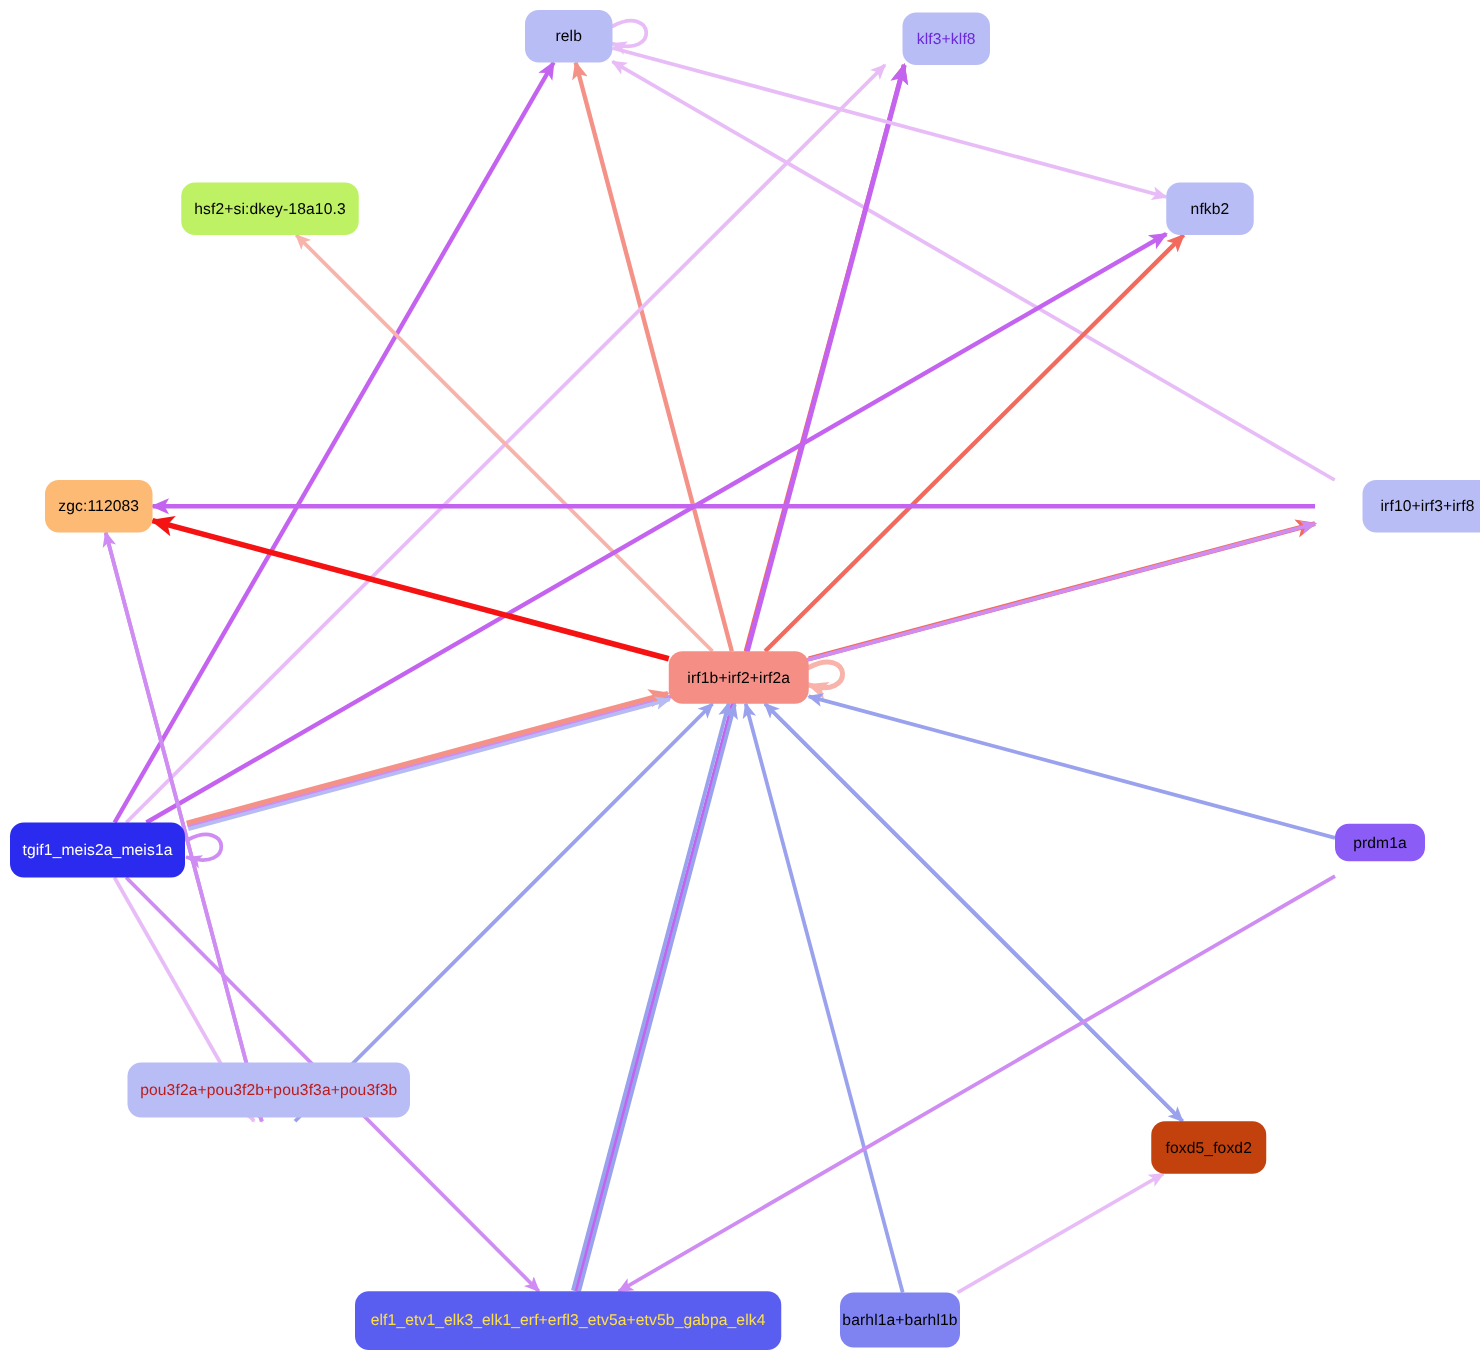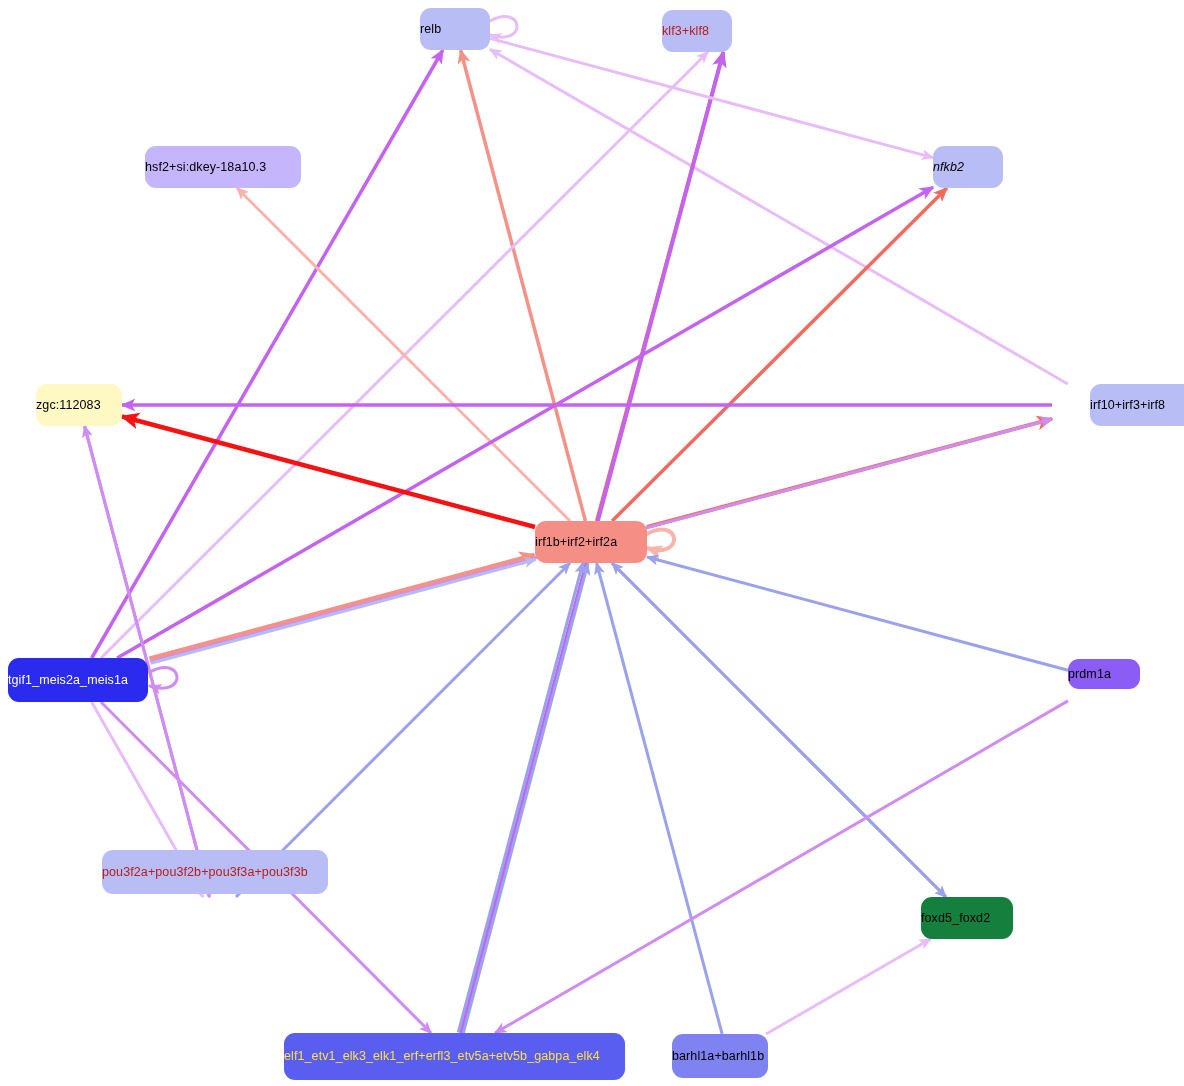--- a/index.html
+++ b/index.html
@@ -2,21 +2,21 @@
 <html><head>
 <meta charset="utf-8">
 <style>
   html,body{margin:0;padding:0;background:#ffffff;}
   body{width:1184px;height:1086px;overflow:hidden;font-family:"Liberation Sans",sans-serif;}
   #canvas{position:relative;width:1184px;height:1086px;background:#fff;}
   svg#edges{position:absolute;left:0;top:0;width:1184px;height:1086px;}
   .node{
     position:absolute;
     box-sizing:border-box;
-    display:flex;align-items:center;
+    display:flex;align-items:center;justify-content:center;
     border-radius:11px;
     font-size:12.5px;
     line-height:1;
     white-space:nowrap;
     color:#000;
     letter-spacing:0.1px;
     z-index:5;
   }
 </style>
 </head>
@@ -84,48 +84,48 @@
       <line x1="84.5672514619883" y1="426" x2="209.4327485380117" y2="897" stroke="#cf8cf2" stroke-width="3" stroke-linecap="butt" marker-end="url(#mk3)"></line>
       <line x1="612" y1="563" x2="946" y2="897" stroke="#9aa2ee" stroke-width="3" stroke-linecap="butt" marker-end="url(#mk8)"></line>
       <line x1="766.1014492753624" y1="1034" x2="930.6304347826087" y2="939" stroke="#e8bdf7" stroke-width="3" stroke-linecap="butt" marker-end="url(#mk0)"></line>
       <line x1="1068" y1="700.8683602771363" x2="495.0398406374502" y2="1033" stroke="#cf8cf2" stroke-width="3" stroke-linecap="butt" marker-end="url(#mk3)"></line>
       <line x1="100.94156706507304" y1="702" x2="431.062416998672" y2="1033" stroke="#cf8cf2" stroke-width="3" stroke-linecap="butt" marker-end="url(#mk3)"></line>
     </svg>
   <div id="node-layer">
       <div class="node" style="left: 420px; top: 8px; width: 70px; height: 42px; background: rgb(185, 189, 245); color: rgb(0, 0, 0);">
         <span>relb</span>
       </div>
-      <div class="node" style="left: 662px; top: 10px; width: 70px; height: 42px; background: rgb(185, 189, 245); color: #b91c1c;">
+      <div class="node" style="left: 722px; top: 10px; width: 70px; height: 42px; background: rgb(185, 189, 245); color: #6d28d9;">
         <span>klf3+klf8</span>
       </div>
-      <div class="node" style="left: 145px; top: 146px; width: 156px; height: 42px; background: #c4b5fd; color: rgb(0, 0, 0);">
+      <div class="node" style="left: 145px; top: 146px; width: 142px; height: 42px; background: #bef264; color: rgb(0, 0, 0);">
         <span>hsf2+si:dkey-18a10.3</span>
       </div>
-      <div class="node" style="left: 933px; top: 146px; width: 70px; height: 42px; background: rgb(185, 189, 245); color: rgb(0, 0, 0); font-style: italic;">
+      <div class="node" style="left: 933px; top: 146px; width: 70px; height: 42px; background: rgb(185, 189, 245); color: rgb(0, 0, 0);">
         <span>nfkb2</span>
       </div>
-      <div class="node" style="left: 36px; top: 384px; width: 86px; height: 42px; background: #fef9c3; color: rgb(0, 0, 0);">
+      <div class="node" style="left: 36px; top: 384px; width: 86px; height: 42px; background: #fdba74; color: rgb(0, 0, 0);">
         <span>zgc:112083</span>
       </div>
       <div class="node" style="left: 1052px; top: 384px; width: 104px; height: 42px; background: rgb(185, 189, 245); color: rgb(0, 0, 0); margin-left: 38px;">
         <span>irf10+irf3+irf8</span>
       </div>
       <div class="node" style="left: 535px; top: 521px; width: 112px; height: 42px; background: rgb(245, 143, 134); color: rgb(0, 0, 0);">
         <span>irf1b+irf2+irf2a</span>
       </div>
       <div class="node" style="left: 8px; top: 658px; width: 140px; height: 44px; background: rgb(43, 43, 240); color: rgb(255, 255, 255);">
         <span>tgif1_meis2a_meis1a</span>
       </div>
       <div class="node" style="left: 1068px; top: 659px; width: 72px; height: 30px; background: #8b5cf6; color: rgb(0, 0, 0);">
         <span>prdm1a</span>
       </div>
       <div class="node" style="left: 102px; top: 850px; width: 226px; height: 44px; background: rgb(185, 189, 245); color: #b91c1c;">
         <span>pou3f2a+pou3f2b+pou3f3a+pou3f3b</span>
       </div>
-      <div class="node" style="left: 921px; top: 897px; width: 92px; height: 42px; background: #15803d; color: rgb(0, 0, 0);">
+      <div class="node" style="left: 921px; top: 897px; width: 92px; height: 42px; background: #c2410c; color: rgb(0, 0, 0);">
         <span>foxd5_foxd2</span>
       </div>
       <div class="node" style="left: 284px; top: 1033px; width: 341px; height: 47px; background: rgb(90, 94, 240); color: #fde047;">
         <span>elf1_etv1_elk3_elk1_erf+erfl3_etv5a+etv5b_gabpa_elk4</span>
       </div>
       <div class="node" style="left: 672px; top: 1034px; width: 96px; height: 44px; background: rgb(127, 131, 242); color: rgb(0, 0, 0);">
         <span>barhl1a+barhl1b</span>
       </div>
     </div>
 </div>

